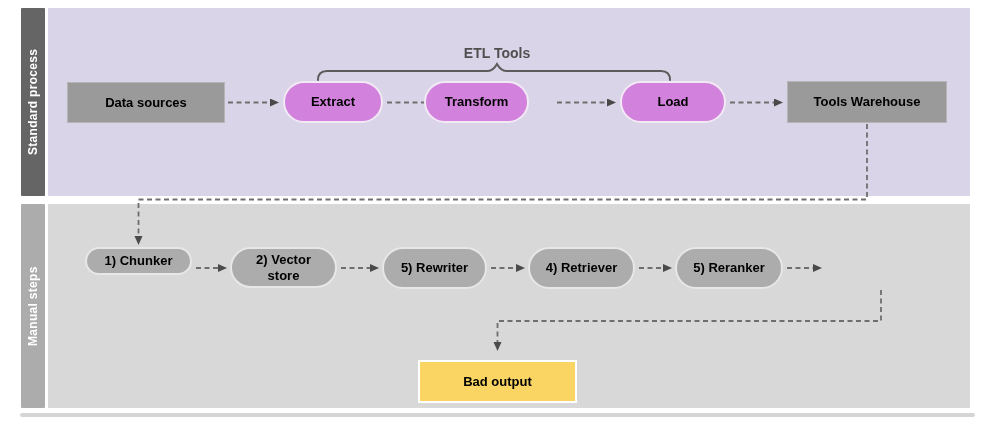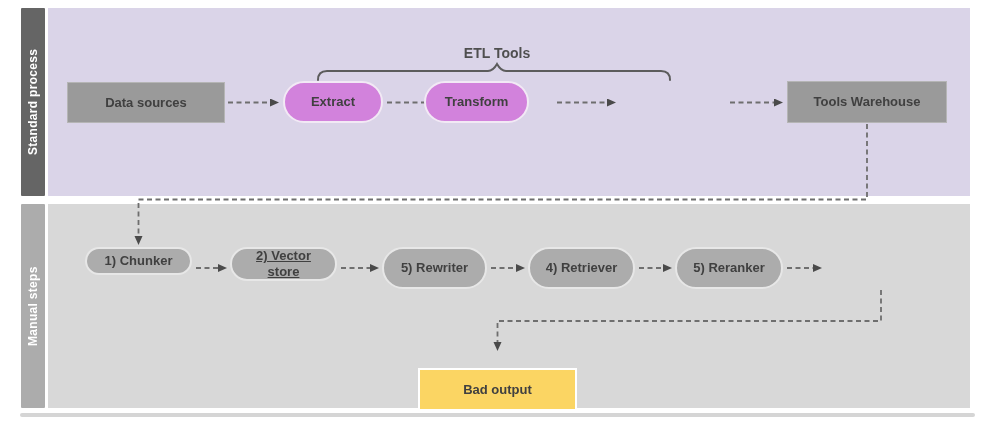--- a/index.html
+++ b/index.html
@@ -69,21 +69,21 @@
     stroke-linecap: round;
   }
   
   .node {
     position: absolute;
     box-sizing: border-box;
     display: flex;
     align-items: center;
     justify-content: center;
     text-align: center;
-    color: #404040;
+    color: #000000;
     font-weight: bold;
     font-size: 13px;
     line-height: 1.2;
     padding: 0 10px;
   }
   .rect-gray   { background: #9a9a9a; border: 1px solid #b5b5b5; }
   .pill-purple { background: #d282dc; border: 2px solid #f2e9f5; border-radius: 22px; }
   .pill-gray   { background: #acacac; border: 2px solid #e7e7e7; border-radius: 22px; }
   .rect-yellow { background: #fbd563; border: 2px solid #ffffff; }
   
@@ -142,37 +142,40 @@
 
   <div class="node rect-gray" style="left:67px; top:82px; width:158px; height:41px;">
     <span>Data sources</span>
   </div>
   <div class="node pill-purple" style="left:283px; top:81px; width:100px; height:42px;">
     <span>Extract</span>
   </div>
   <div class="node pill-purple" style="left:424px; top:81px; width:105px; height:42px;">
     <span>Transform</span>
   </div>
+  <div class="node pill-purple" style="left:620px; top:81px; width:106px; height:42px;">
+    <span>Load</span>
+  </div>
   <div class="node rect-gray" style="left:787px; top:81px; width:160px; height:42px;">
     <span>Tools Warehouse</span>
   </div>
 
   <div class="node pill-gray" style="left:85px; top:247px; width:107px; height:28px;">
     <span>1) Chunker</span>
   </div>
-  <div class="node pill-gray" style="left:230px; top:247px; width:107px; height:34px;text-decoration:underline;">
+  <div class="node pill-gray" style="left:230px; top:247px; width:107px; height:41px;">
     <span>2) Vector store</span>
   </div>
   <div class="node pill-gray" style="left:382px; top:247px; width:105px; height:42px;">
     <span>5) Rewriter</span>
   </div>
   <div class="node pill-gray" style="left:528px; top:247px; width:107px; height:42px;text-align:center;">
     <span>4) Retriever</span>
   </div>
   <div class="node pill-gray" style="left:675px; top:247px; width:108px; height:42px;">
     <span>5) Reranker</span>
   </div>
 
-  <div class="node rect-yellow" style="left:418px; top:368px; width:159px; height:43px;">
+  <div class="node rect-yellow" style="left:418px; top:360px; width:159px; height:43px;">
     <span>Bad output</span>
   </div>
 
 </div>
 
 </body></html>

